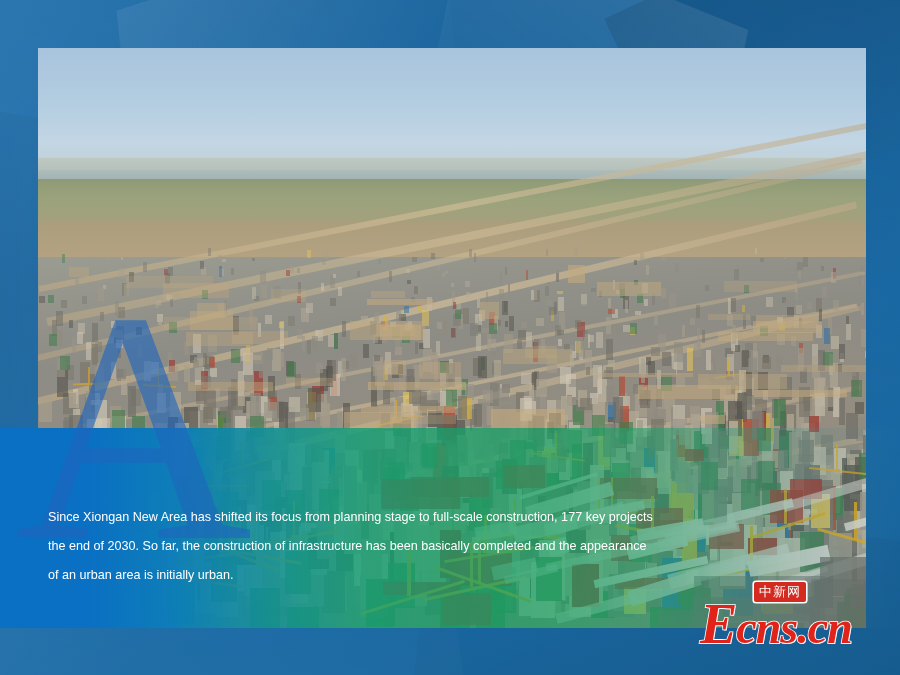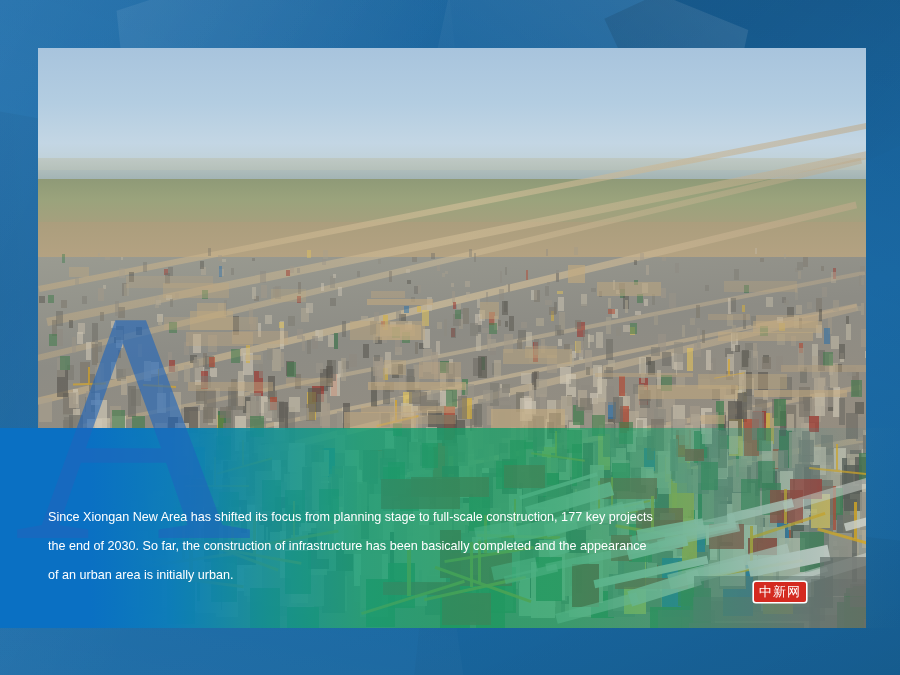--- a/index.html
+++ b/index.html
@@ -1889,15 +1889,16 @@
 
 
   <div class="body-copy">
     <p>Since Xiongan New Area has shifted its focus from planning stage to full-scale construction, 177 key projects</p>
     <p>the end of 2030. So far, the construction of infrastructure has been basically completed and the appearance</p>
     <p>of an urban area is initially urban.</p>
   </div>
 
   <div class="logo">
     <div class="logo-cn">中新网</div>
+    <div class="logo-main"><span class="cap">E</span><span>cns.cn</span></div>
   </div>
 
 </div>
 
 </body></html>

